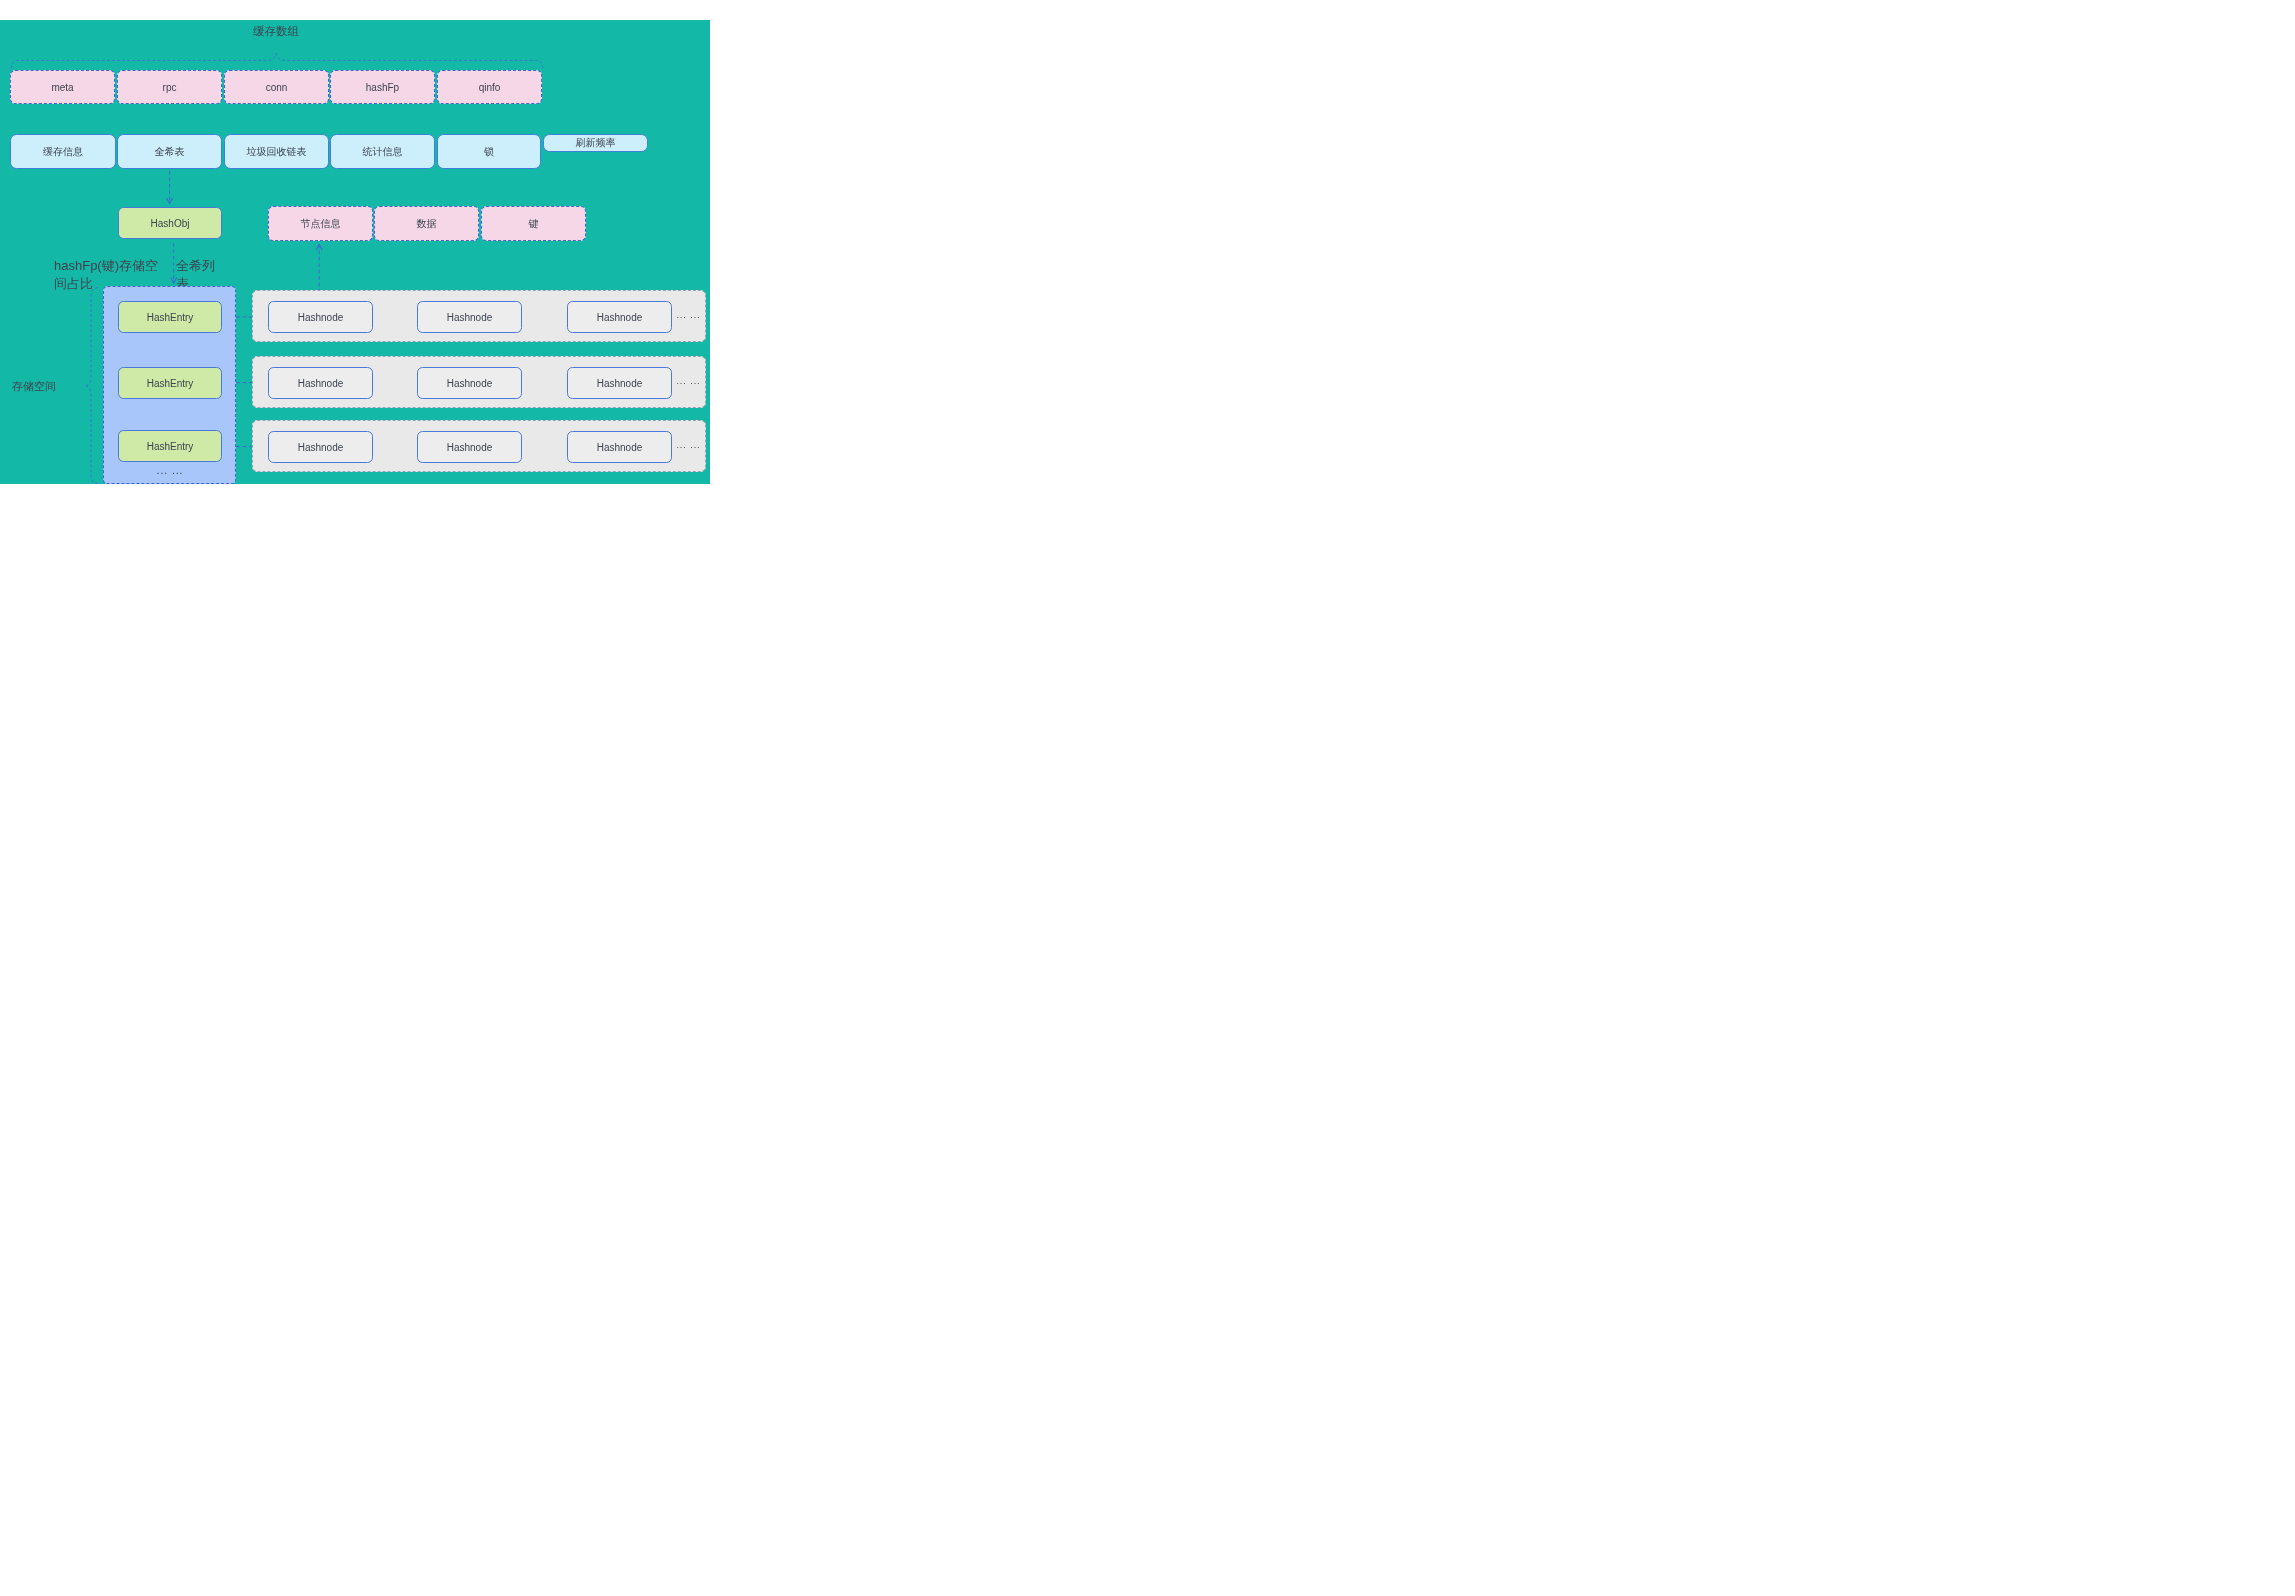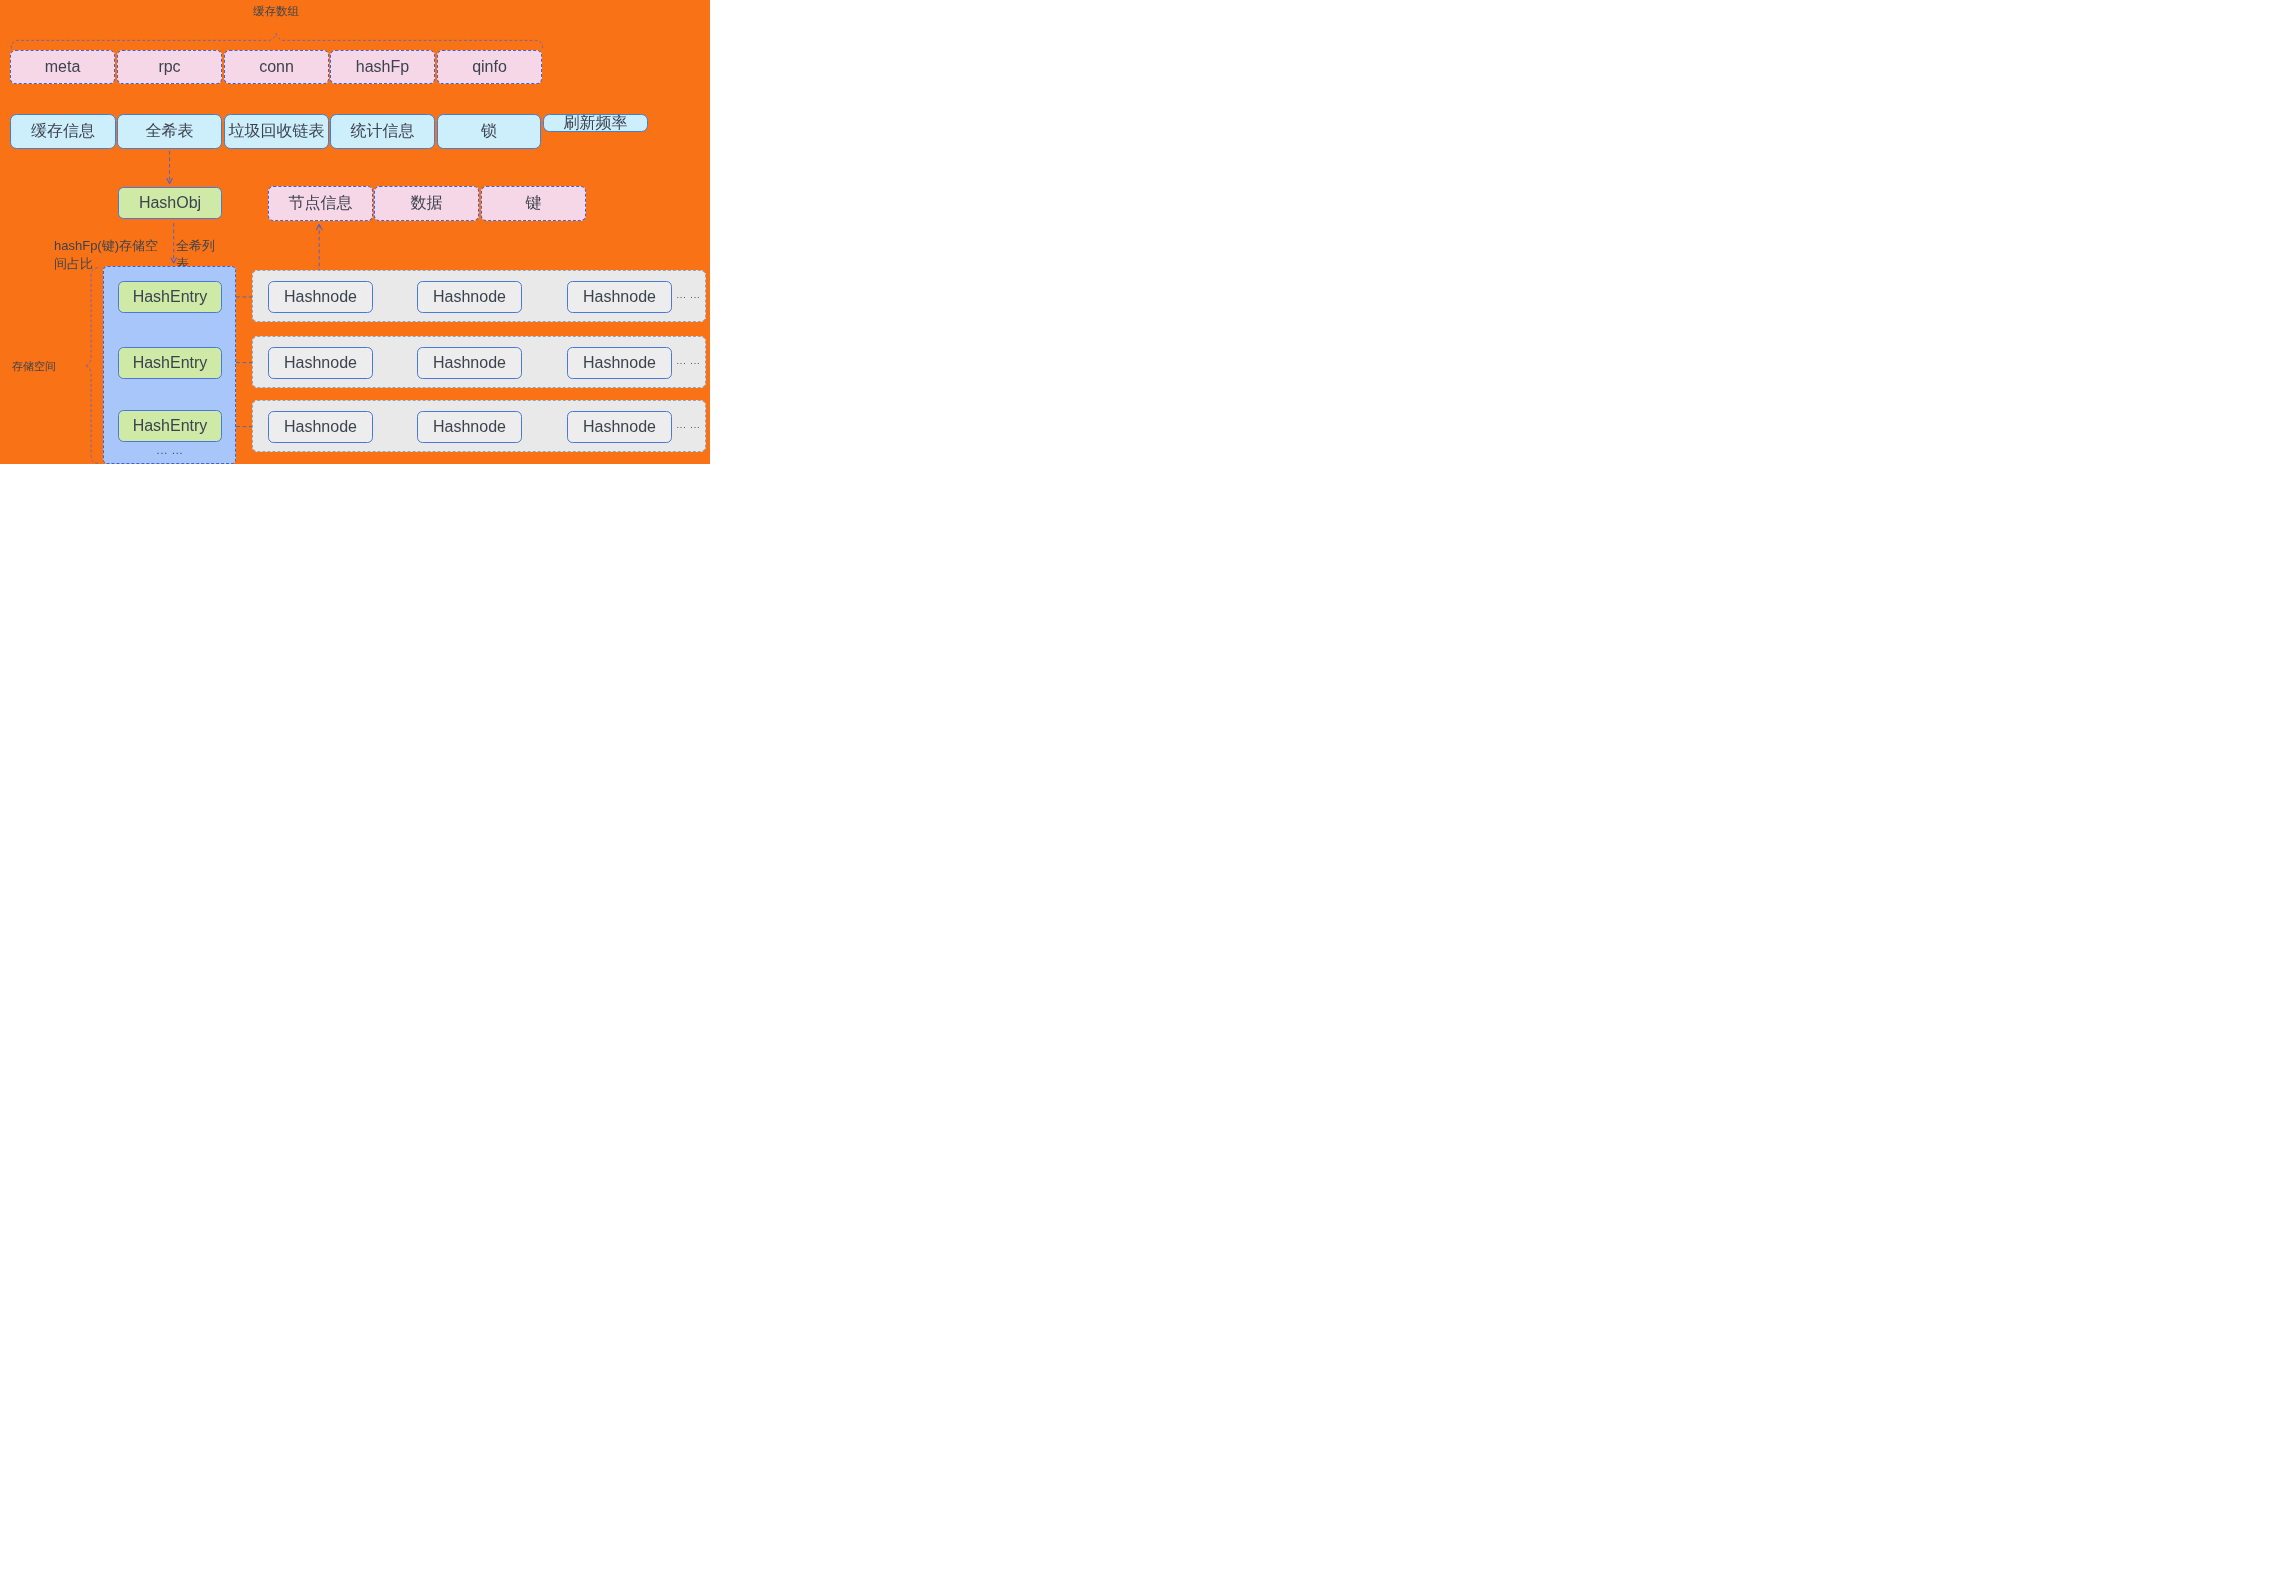--- a/index.html
+++ b/index.html
@@ -1,20 +1,20 @@
 <!DOCTYPE html>
 <html style="font-size:7.3px"><head>
 <meta charset="utf-8">
 <style>
   html,body{margin:0;padding:0;background:#ffffff;}
   body{font-family:"Liberation Sans","DejaVu Sans",sans-serif;color:#3d434e;}
-  .canvas{position:relative;width:710px;height:464px;background:#f97316;overflow:hidden;}
+  .canvas{position:relative;width:710px;height:464px;background:#14b8a6;overflow:hidden;margin-top:20px;}
   .overlay{position:absolute;left:0;top:0;width:710px;height:464px;pointer-events:none;}
   .box{position:absolute;display:flex;align-items:center;justify-content:center;
-       border-radius:5.5px;font-size:16px;box-sizing:border-box;}
+       border-radius:5.5px;font-size:10px;box-sizing:border-box;}
   .pink{background:#f6d7e7;border:0.9px dashed #4062d8;}
   .cyan{background:#cdeefb;border:0.9px solid #3e7fd9;border-radius:6.4px;}
   .green{background:#cfe9a6;border:0.9px solid #4a79d9;}
   .node{background:#ededee;border:0.9px solid #4a79d9;}
   .container-blue{position:absolute;background:#a9c6fb;border:0.9px dashed #4062d8;border-radius:4.6px;box-sizing:border-box;}
   .container-gray{position:absolute;background:#e9e9ea;border:0.9px dashed #98a2b6;border-radius:5.5px;box-sizing:border-box;}
   .label{position:absolute;font-size:13px;color:#3d434e;text-align:left;}
   .title{position:absolute;font-size:11.5px;color:#3d434e;text-align:center;}
   .ellipsis{position:absolute;font-size:10.6px;color:#3d434e;text-align:center;letter-spacing:0.9px;white-space:nowrap;}
   .brace-label{position:absolute;font-size:11px;color:#3d434e;}

